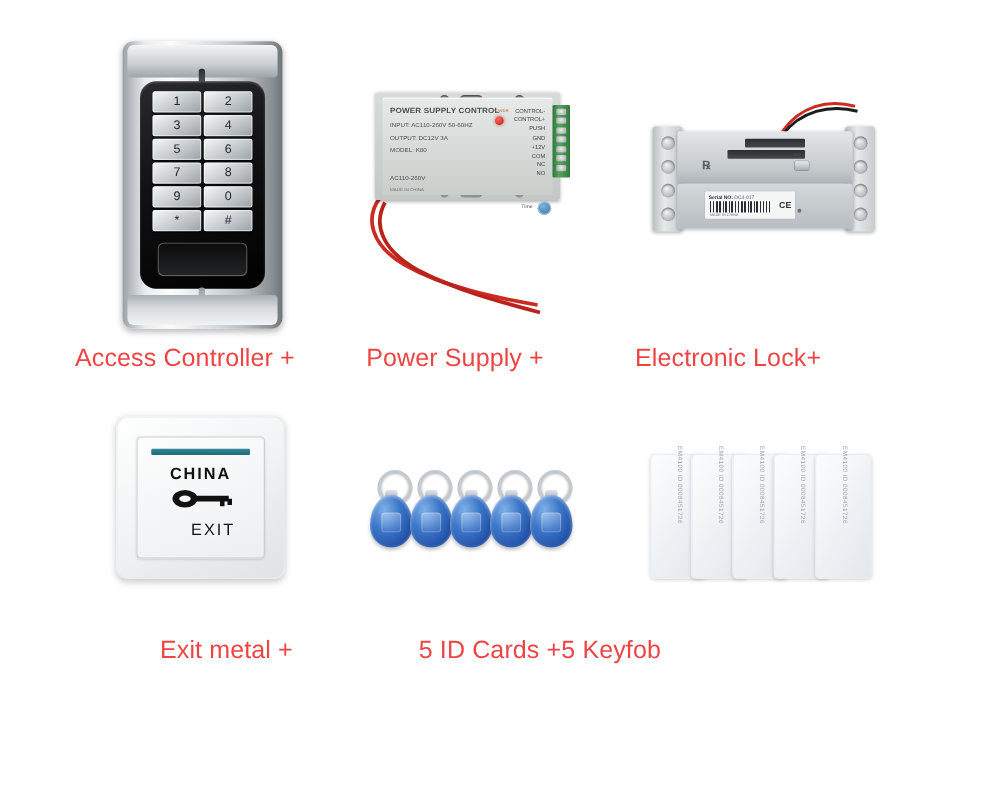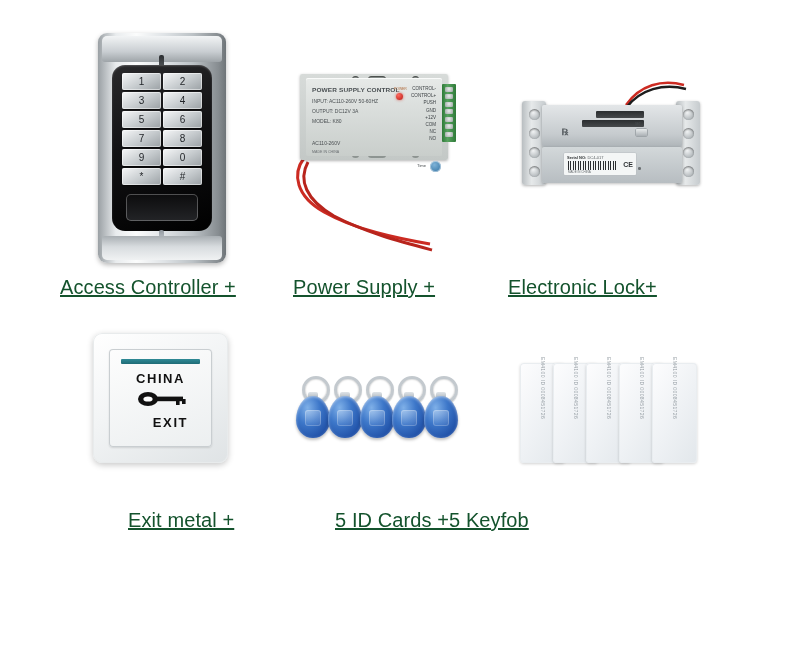--- a/index.html
+++ b/index.html
@@ -6,22 +6,22 @@
   body{
     width:800px;height:646px;position:relative;overflow:hidden;
     font-family:"Liberation Sans", sans-serif;
     color:#111;
   }
   .stage{position:absolute;inset:0;}
   .abs{position:absolute;}
 
   
   .caption{
-    font-size:20px;line-height:24px;color:#14532d;white-space:nowrap;
-    font-family:"Liberation Sans", sans-serif;letter-spacing:.1px;text-decoration:underline;
+    font-size:20px;line-height:24px;color:#ef4444;white-space:nowrap;
+    font-family:"Liberation Sans", sans-serif;letter-spacing:.1px;
   }
 
   
   .controller{left:98px;top:33px;width:128px;height:230px;}
   .ctl-body{
     position:absolute;inset:0;border-radius:9px;
     background:linear-gradient(90deg,#9aa0a4 0%,#e9ecee 14%,#fbfcfc 30%,#dfe3e6 52%,#bcc2c6 74%,#878d91 94%,#6e7478 100%);
     box-shadow:0 2px 5px rgba(0,0,0,.28);
   }
   .ctl-topbar{
@@ -192,21 +192,21 @@
     background:linear-gradient(160deg,#fdfdfd,#eceff0);
     box-shadow:inset 0 0 0 1px #c9ced1,0 1px 2px rgba(0,0,0,.12);
     display:flex;flex-direction:column;align-items:center;
   }
   .exit-bar{
     width:76%;height:5px;margin-top:10px;border-radius:1px;
     background:linear-gradient(180deg,#2f8a96,#1f6b76);
   }
   .exit-door{font-size:13px;font-weight:bold;letter-spacing:1.6px;color:#111;margin-top:7px;}
   .exit-key{margin-top:4px;}
-  .exit-exit{font-size:13px;font-weight:bold;letter-spacing:1.6px;color:#111;margin-top:3px;margin-left:20px;}
+  .exit-exit{font-size:13px;font-weight:normal;letter-spacing:1.6px;color:#111;margin-top:3px;margin-left:20px;}
 
   
   .fobs{left:292px;top:366px;width:170px;height:82px;}
   .fob{position:absolute;top:22px;width:34px;height:50px;}
   .fob-body{
     position:absolute;left:0;top:8px;width:34px;height:42px;
     border-radius:50% 50% 48% 48%/58% 58% 42% 42%;
     background:radial-gradient(ellipse at 34% 28%,#7fb0e8 0%,#3d77c9 38%,#1f4fa6 78%,#163c82 100%);
     box-shadow:inset 0 1px 3px rgba(255,255,255,.55),0 2px 3px rgba(0,0,0,.25);
   }

